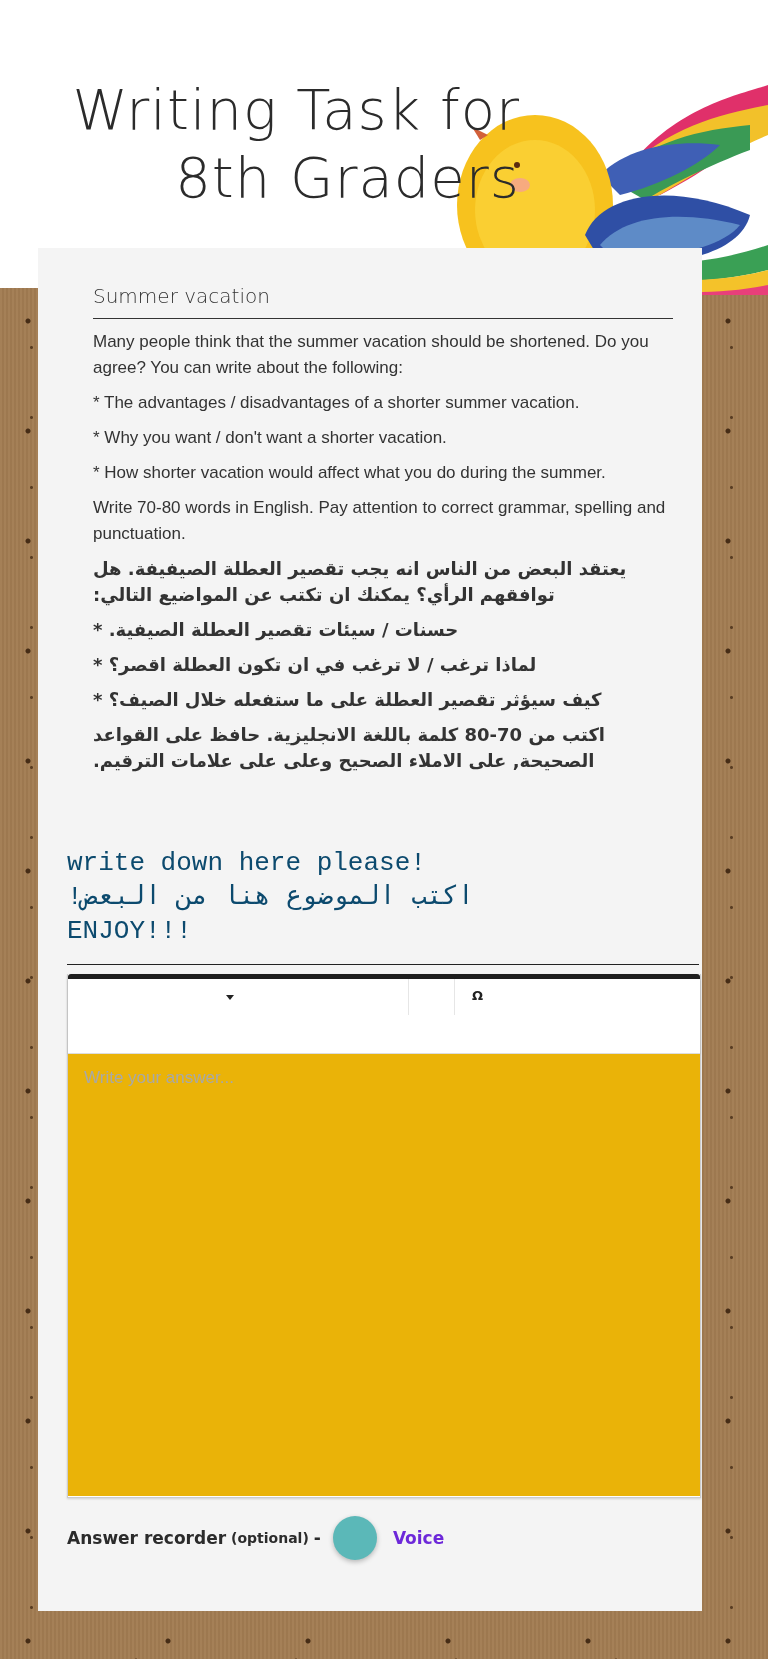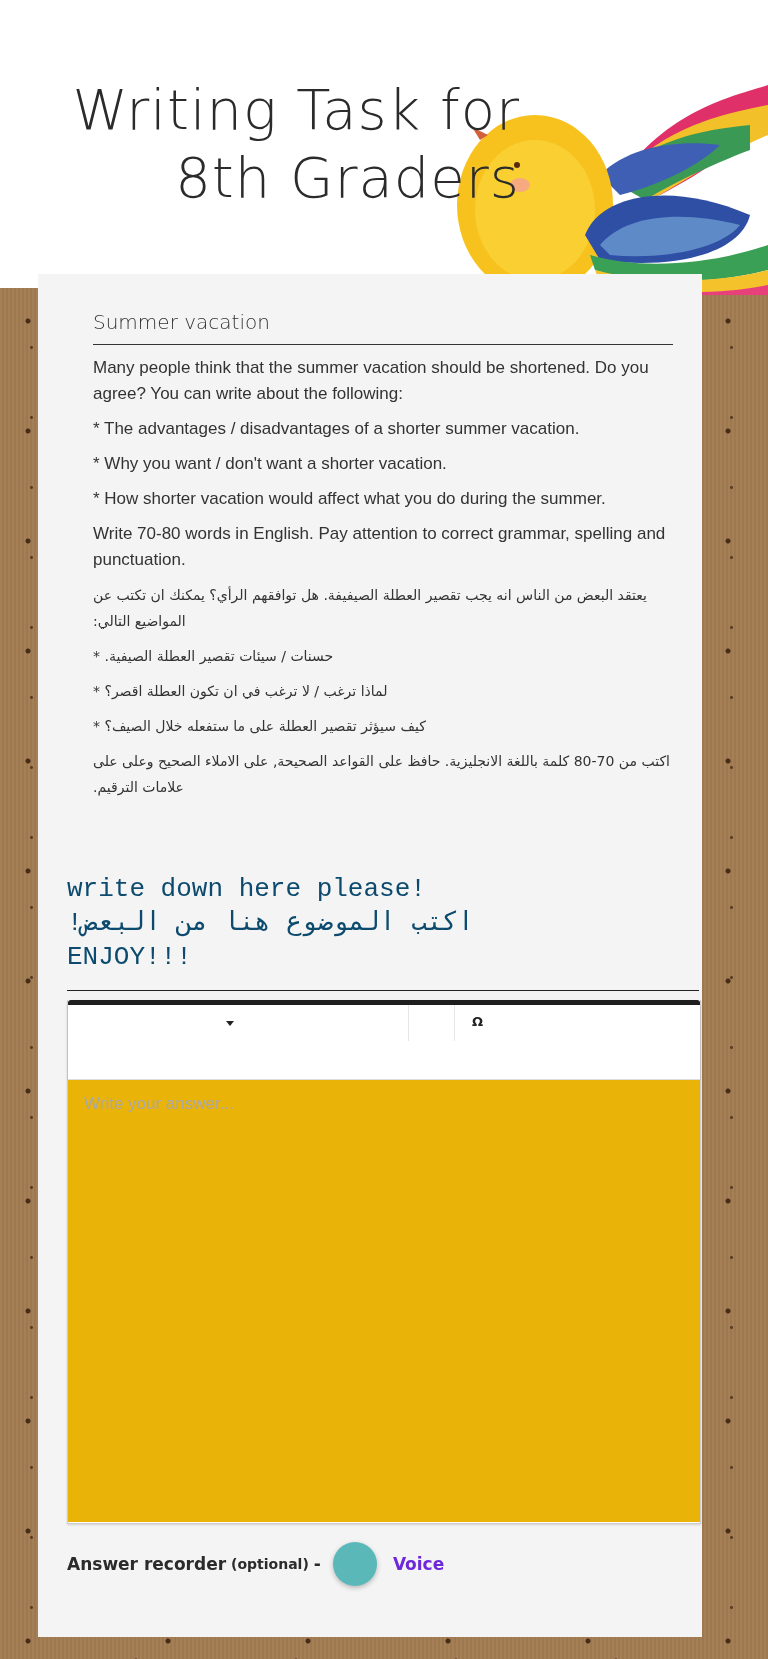--- a/index.html
+++ b/index.html
@@ -26,32 +26,32 @@
     position: absolute; left: 0; top: 76px; width: 520px;
     font-family: "DejaVu Sans", sans-serif; font-weight: 200;
     font-size: 56px; line-height: 68px; color: #2b2b2b; letter-spacing: 1px;
     z-index: 3;
     text-align: right;
   }
   .bird {
     position: absolute; left: 450px; top: 85px; width: 318px; height: 210px; z-index: 2;
   }
   .card {
-    position: absolute; left: 38px; top: 274px; width: 664px; height: 1363px;
+    position: absolute; left: 38px; top: 248px; width: 664px; height: 1363px;
     background: #f4f4f4; z-index: 4;
   }
   .q-block { position: absolute; left: 55px; top: 36px; width: 580px; color: #333; }
   .q-title {
     font-family: "DejaVu Sans", sans-serif; font-weight: 200; font-size: 20px; color: #333;
     padding-bottom: 10px; border-bottom: 1px solid #333; margin-bottom: 10px;
   }
   .q-para { font-size: 17px; line-height: 26px; margin: 0 0 9px 0; color: #333; }
   .ar-para {
-    font-family: "DejaVu Sans", sans-serif; font-size: 14px; line-height: 26px;
-    margin: 0 0 9px 0; color: #333; direction: rtl; text-align: left; unicode-bidi: plaintext;
+    font-family: "DejaVu Sans", sans-serif; font-size: 18px; line-height: 26px;
+    margin: 0 0 9px 0; color: #333; direction: rtl; text-align: left; unicode-bidi: plaintext; font-weight: bold;
   }
   .ar-line { direction: ltr; text-align: left; }
   .prompt { position: absolute; left: 29px; top: 598px; width: 630px; }
   .prompt-line {
     font-family: Liberation Mono, monospace; font-weight: 200; font-size: 26px; line-height: 34px; color: #0c4a6e;
   }
   .prompt-rule { position: absolute; left: 29px; top: 716px; width: 632px; border-top: 1px solid #222; }
   .editor {
     position: absolute; left: 29px; top: 726px; width: 632px; height: 523px;
     background: #fff; border: 1px solid #ccc; border-top: none; box-shadow: 0 1px 2px rgba(0,0,0,0.15);

